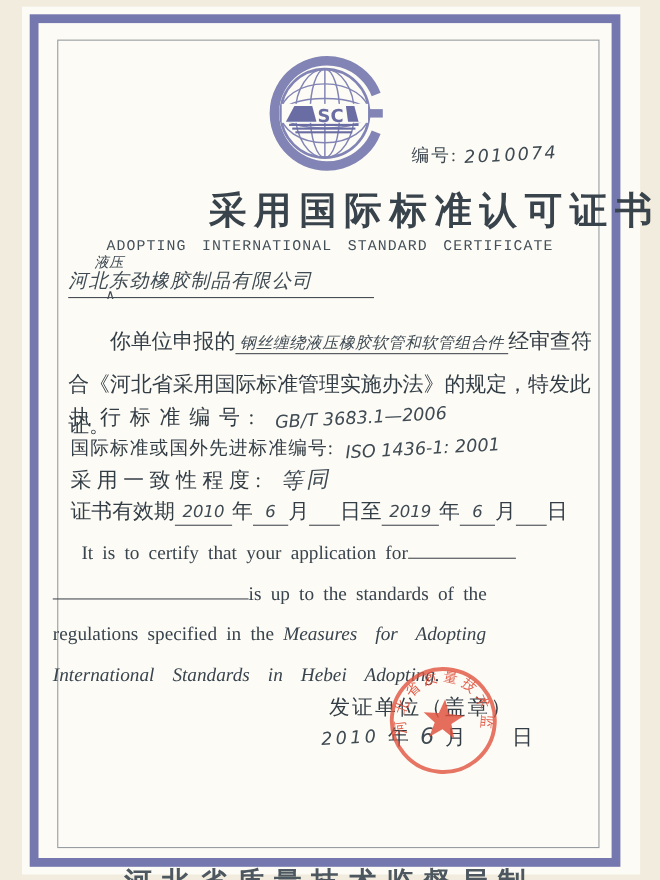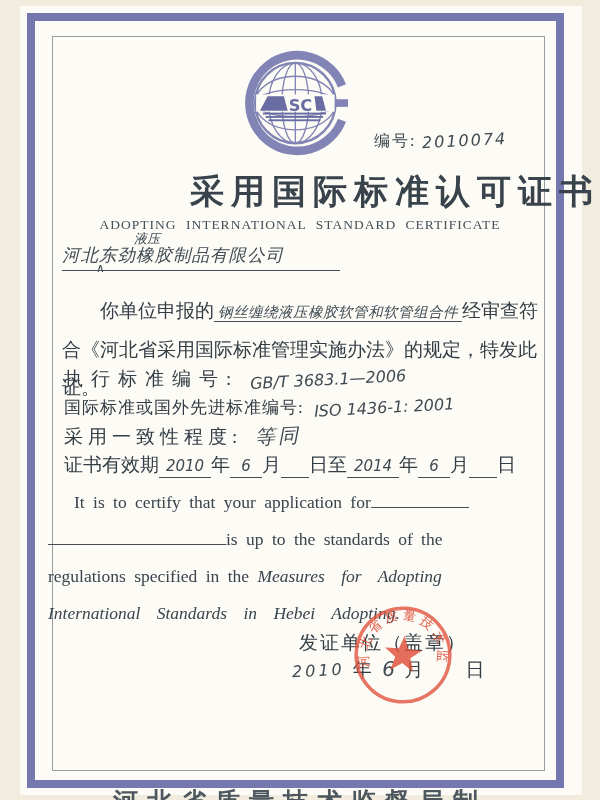--- a/index.html
+++ b/index.html
@@ -10,22 +10,22 @@
     color:#39434c;
   }
   .sheet{position:absolute;left:20px;top:6px;width:562px;height:789px;background:#fcfbf5;}
   .frame-outer{position:absolute;left:27px;top:13px;width:521px;height:759px;border:8px solid #7478ae;}
   .frame-inner{position:absolute;left:52px;top:36px;width:491px;height:733px;border:1px solid #979da2;}
   .logo{position:absolute;left:236px;top:50px;width:134px;height:108px;}
   .numline{position:absolute;left:374px;top:131px;font-size:16px;letter-spacing:2px;color:#3c464f;white-space:nowrap;}
   .hand{font-family:"DejaVu Sans",sans-serif;font-style:italic;color:#3f4a53;}
   .hand-rot{display:inline-block;transform:rotate(-3deg);}
   .title{position:absolute;left:0;top:169px;width:100%;text-align:right;font-size:34px;font-weight:bold;letter-spacing:7px;color:#39434c;}
-  .subtitle{position:absolute;left:0;top:217px;width:100%;text-align:center;font-size:13.5px;letter-spacing:1px;word-spacing:5px;color:#434f59;}
-  .insert{position:absolute;left:86px;top:230px;font-size:13px;margin-left:48px;}
+  .subtitle{position:absolute;left:0;top:217px;width:100%;text-align:center;font-size:13.5px;letter-spacing:1px;word-spacing:5px;color:#434f59;font-family:Liberation Mono, monospace;}
+  .insert{position:absolute;left:86px;top:230px;font-size:13px;}
   .caret{position:absolute;left:96px;top:261px;font-size:12px;color:#3f4a53;font-family:"DejaVu Sans",sans-serif;}
   .company{position:absolute;left:62px;top:243px;width:278px;border-bottom:1.5px solid #474d54;padding-bottom:3px;font-size:17.5px;letter-spacing:1px;white-space:nowrap;}
   .para{position:absolute;left:62px;top:281px;width:482px;font-size:19px;line-height:38px;color:#333d45;margin-top:11px;}
   .indent{display:inline-block;width:38px;}
   .u-hand{border-bottom:1.4px solid #474d54;padding:0 4px 1px 4px;font-size:14.5px;letter-spacing:.5px;}
   .fline{position:absolute;left:64px;white-space:nowrap;color:#333d45;}
   .f1{top:366px;font-size:19px;}
   .f1 .lbl{letter-spacing:8px;text-align:center;}
   .f2{top:396px;font-size:17px;}
   .f2 .lbl{letter-spacing:1px;text-align:right;}
@@ -103,21 +103,21 @@
   <span class="lbl">国际标准或国外先进标准编号:</span>
   <span class="hand val hand-rot">ISO 1436-1: 2001</span>
 </div>
 
 <div class="fline f3">
   <span class="lbl">采用一致性程度:</span>
   <span class="hand val-big hand-rot">等同</span>
 </div>
 
 <div class="fline f4">
-  <span>证书有效期</span><span class="bl w52"><span class="hand">2010</span></span><span>年</span><span class="bl w34"><span class="hand">6</span></span><span>月</span><span class="bl w30"></span><span>日至</span><span class="bl w52"><span class="hand">2014</span></span><span>年</span><span class="bl w34"><span class="hand">6</span></span><span>月</span><span class="bl w30"></span><span>日</span>
+  <span>证书有效期</span><span class="bl w52"><span class="hand">2010</span></span><span>年</span><span class="bl w34"><span class="hand">6</span></span><span>月</span><span class="bl w30"></span><span>日至</span><span class="bl w52"><span class="hand">2019</span></span><span>年</span><span class="bl w34"><span class="hand">6</span></span><span>月</span><span class="bl w30"></span><span>日</span>
 </div>
 
 <div class="eng">
   <div class="el1">
     <span>It is to certify that your application for</span><span class="ul ul1"></span>
   </div>
   <div>
     <span class="ul ul2"></span><span>is up to the standards of the</span>
   </div>
   <div>

